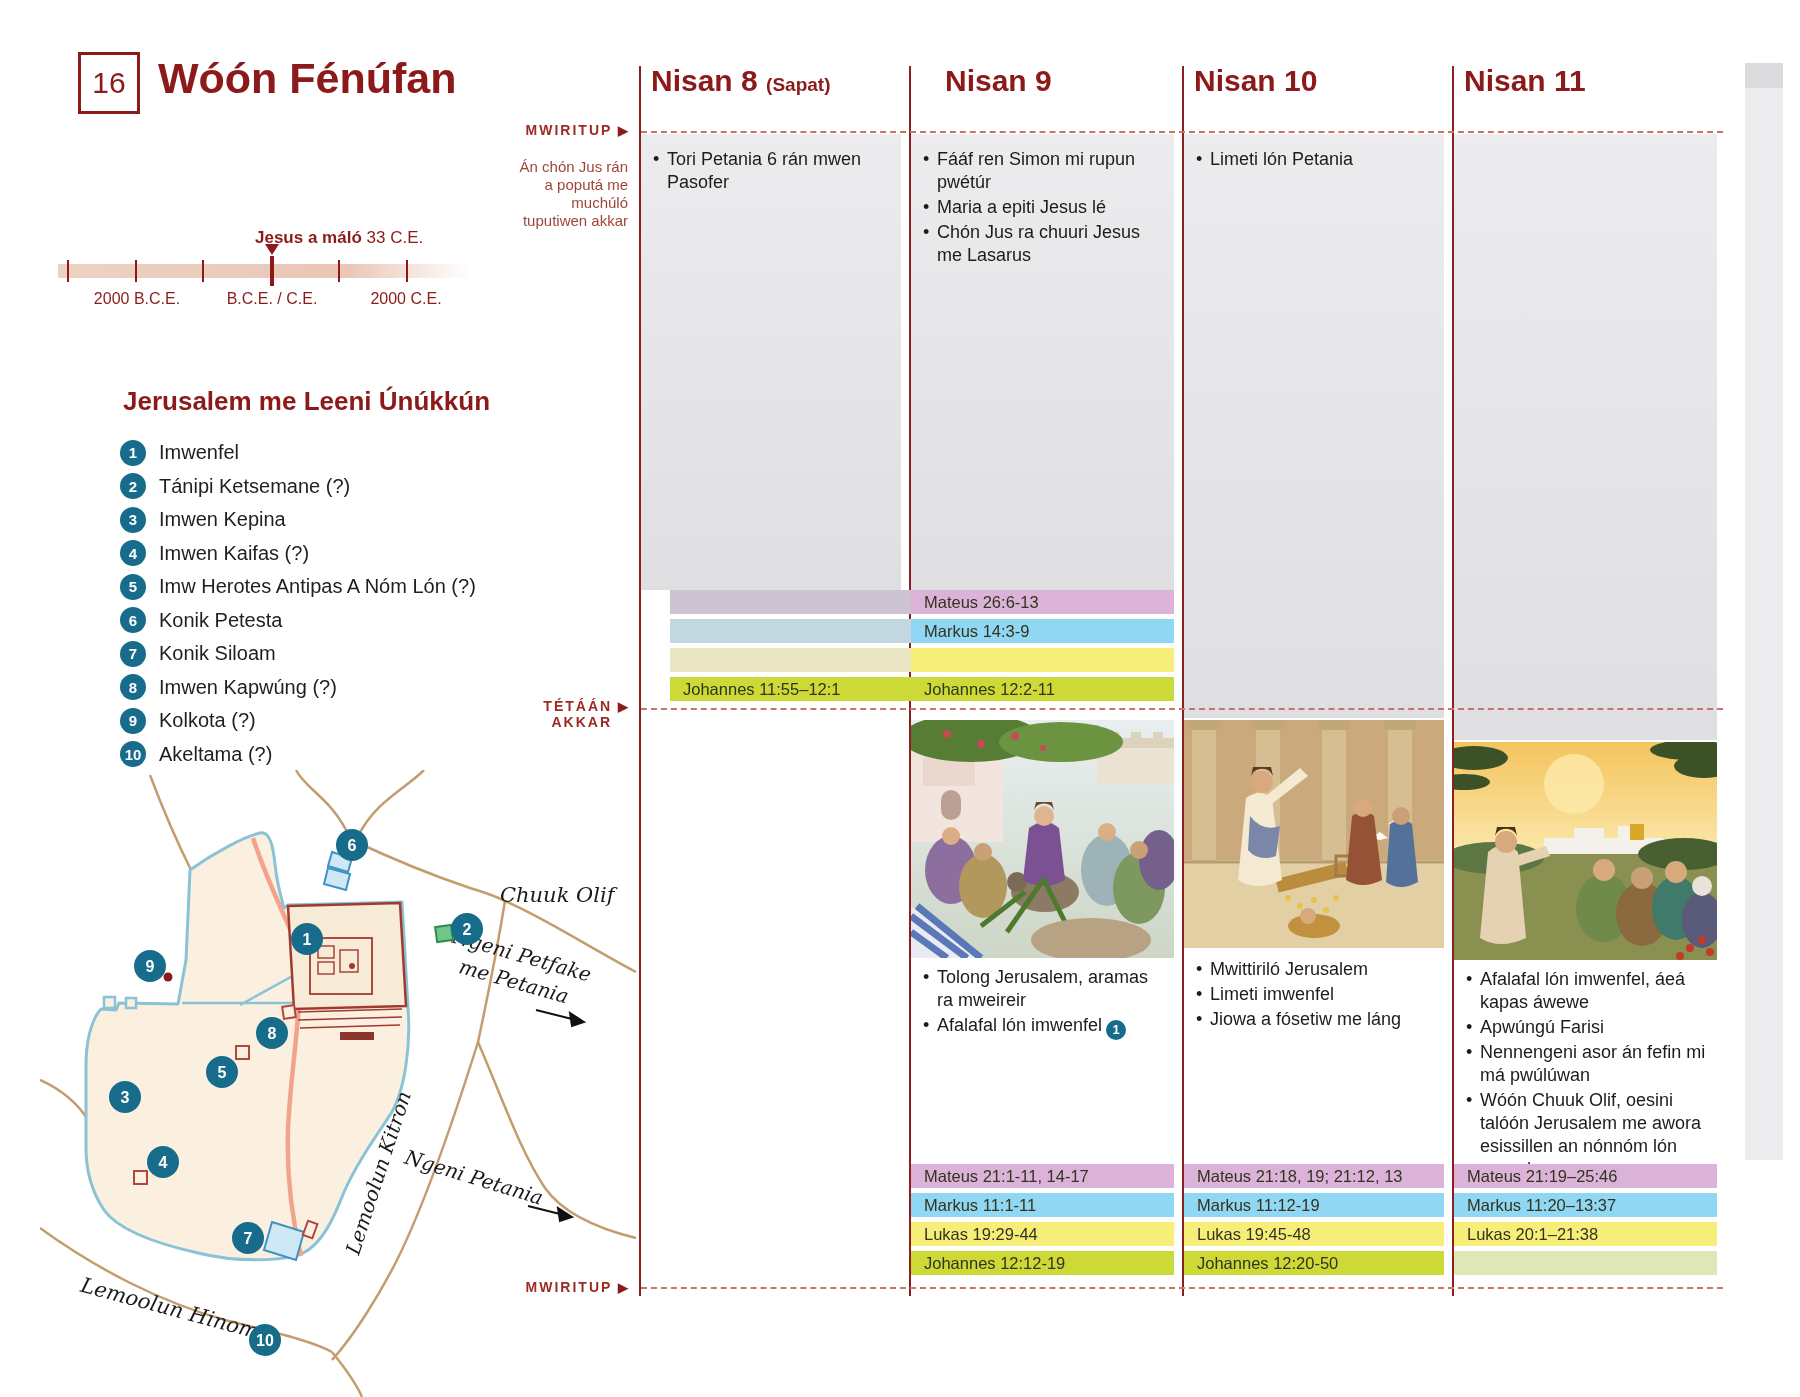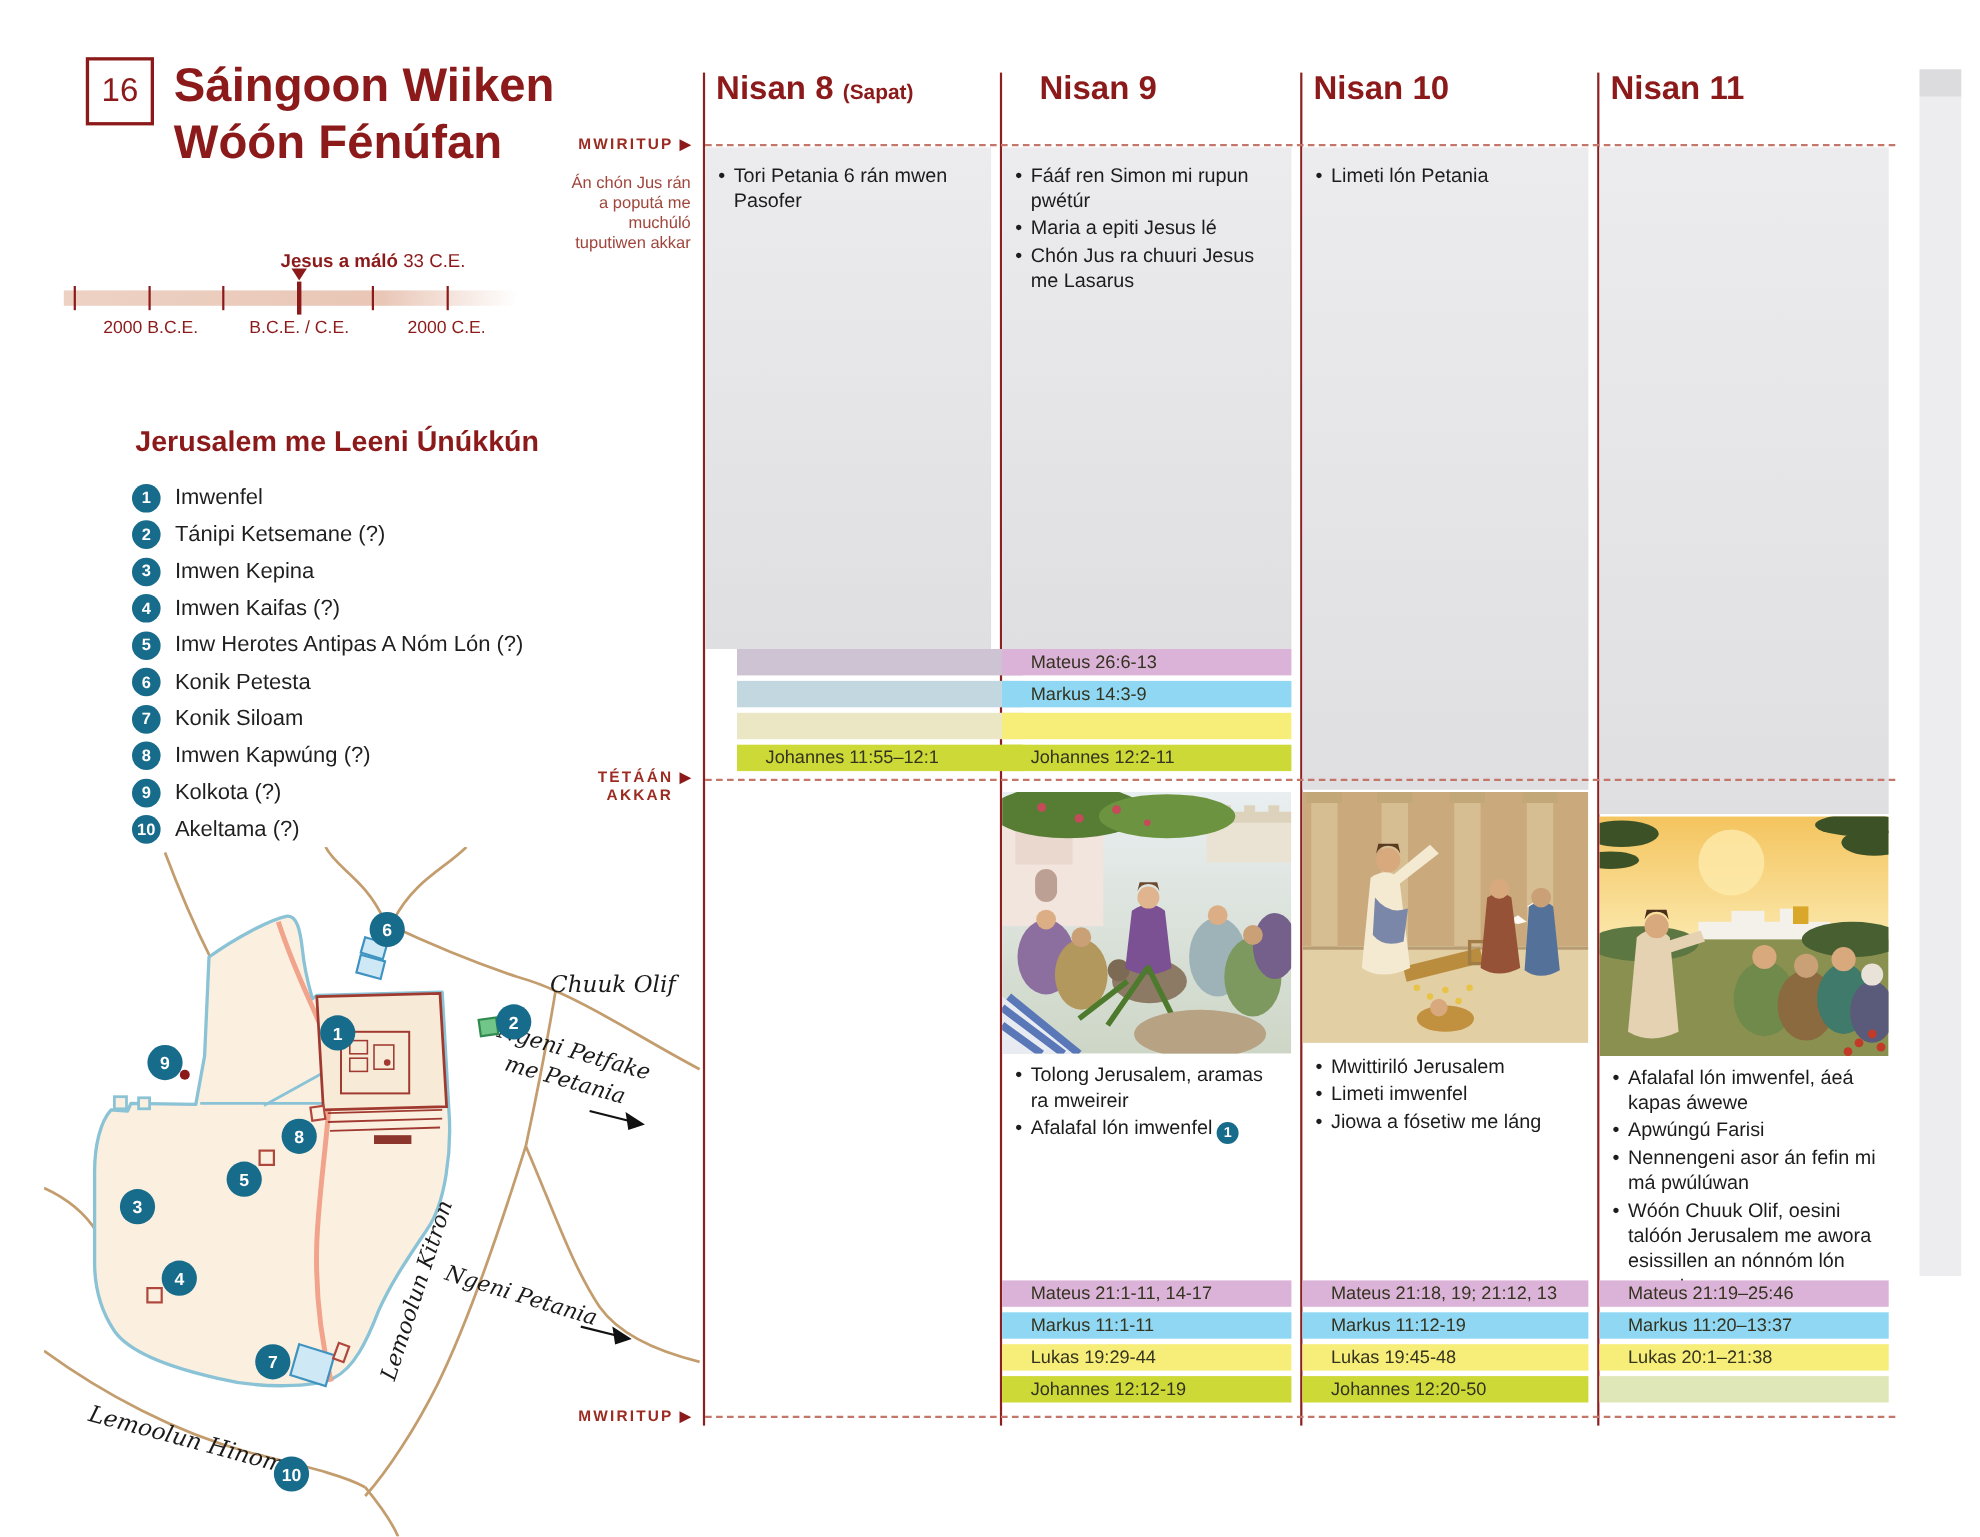--- a/index.html
+++ b/index.html
@@ -31,21 +31,21 @@
   .flow-label{font-size:14px;font-weight:bold;letter-spacing:2px;color:#9c2b22;text-align:right;white-space:nowrap;}
   .flow-arrow{color:#8c1a1a;font-size:13px;letter-spacing:0;}
   #side-note{left:508px;top:158px;width:120px;text-align:right;font-size:15px;line-height:18px;color:#a0453c;}
   
   .vline{top:66px;width:2px;height:1230px;background:#8c2020;}
   .col-header{top:64px;font-size:30px;font-weight:bold;color:#8c1a1a;white-space:nowrap;}
   .col-header .sub{font-size:19px;font-weight:bold;}
   .dashline{height:0;border-top:2px dashed #c4766a;}
   .graybox{background:linear-gradient(#ececee,#dfdfe2);}
   .bars{display:block;}
-  .bar{height:24px;margin-bottom:5px;display:flex;align-items:center;padding-left:26px;
+  .bar{height:24px;margin-bottom:5px;display:flex;align-items:center;padding-left:13px;
     font-size:16.5px;color:#33331f;}
   .bar.purple{background:#dcb3d8;} .bar.purple.faded{background:#cdc3d2;}
   .bar.blue{background:#8fd7f3;}   .bar.blue.faded{background:#c3d7e1;}
   .bar.yellow{background:#f7ee79;} .bar.yellow.faded{background:#ebe7c4;}
   .bar.green{background:#ccd937;}  .bar.green.faded{background:#dfe7b8;}
   .bullets{font-size:18px;line-height:23px;color:#1c1c1c;}
   .bullet{display:flex;margin-bottom:2px;}
   .bullet .dot{flex:0 0 14px;}
   .badge{display:inline-flex;width:20px;height:20px;border-radius:50%;background:#176b8b;color:#fff;
     font-size:13px;font-weight:bold;align-items:center;justify-content:center;vertical-align:-3px;margin-left:4px;}
@@ -55,21 +55,20 @@
 </style>
 </head>
 <body>
 
 <div id="page">
 
   <div class="abs" id="chapter-box">
     <span>16</span>
   </div>
   <div class="abs" id="page-title">
-    <div>Sáingoon Wiiken</div>
     <div>Wóón Fénúfan</div>
   </div>
 
   <div class="abs" id="tl-label"><b>Jesus a máló</b><span> 33 C.E.</span></div>
   <div class="abs" id="tl-tri"></div>
   <div class="abs" id="tl-bar"></div>
   <div class="abs tick" style="left:67px"></div>
   <div class="abs tick" style="left:135px"></div>
   <div class="abs tick" style="left:202px"></div>
   <div class="abs tick center" style="left:270px"></div>

